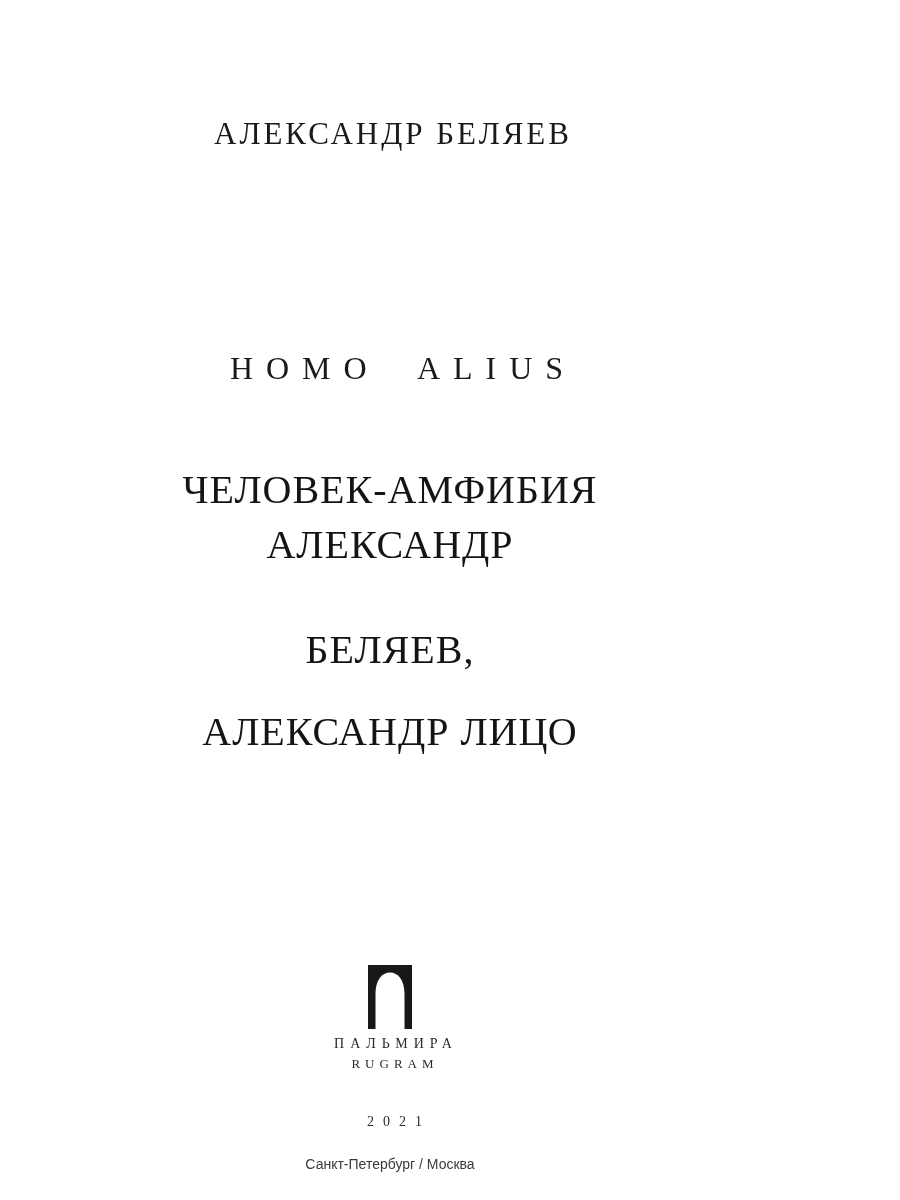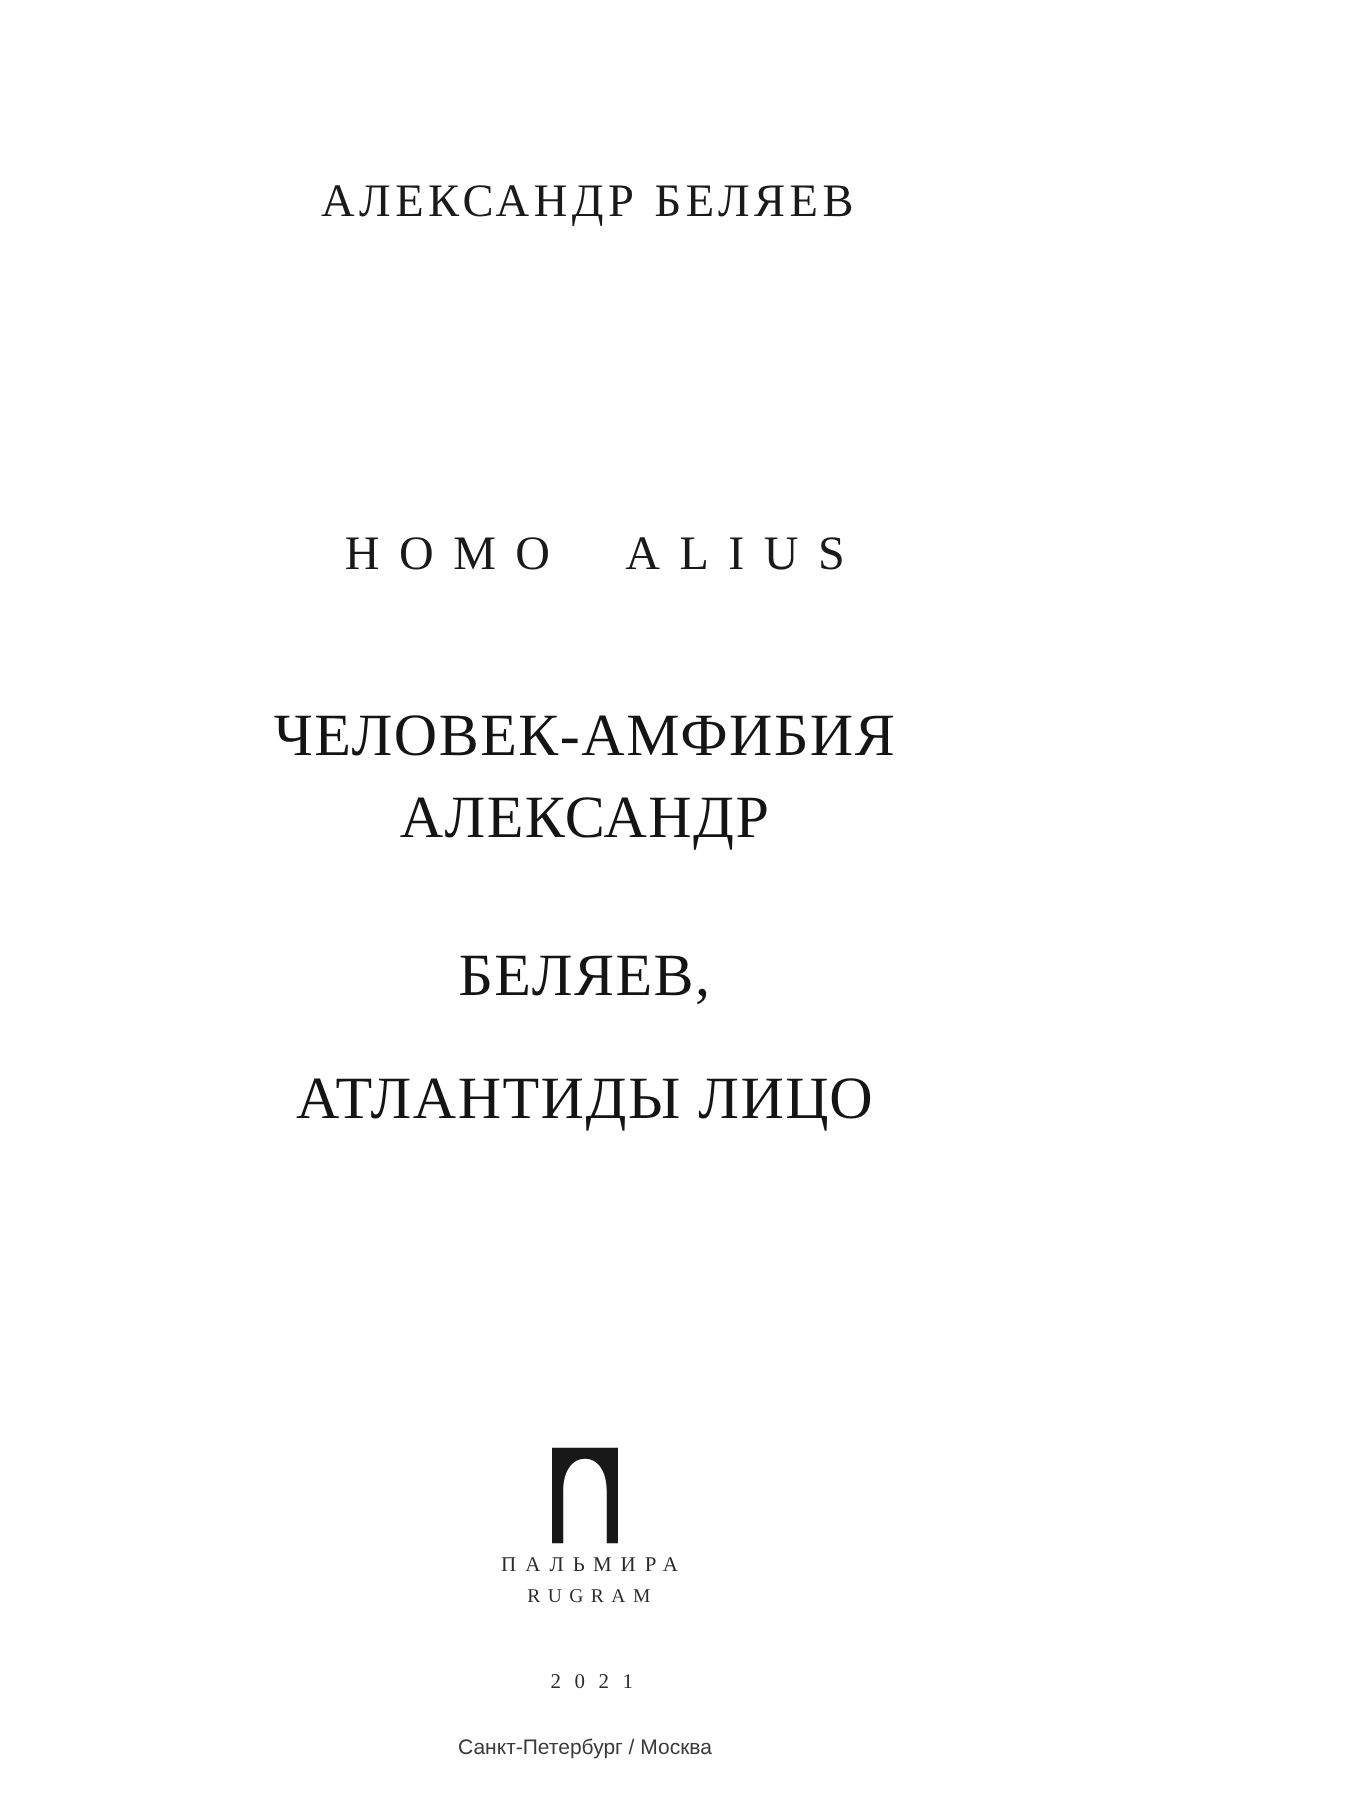--- a/index.html
+++ b/index.html
@@ -90,21 +90,21 @@
   <div class="row book-title title-1">
     <span>ЧЕЛОВЕК-АМФИБИЯ</span>
   </div>
 
   <div class="row book-title title-2">
     <span>АЛЕКСАНДР</span><br>
   </div>
 
   <div class="row book-title title-3">
     <span>БЕЛЯЕВ,</span><br>
-    <span>АТЛАНТИДЫ ЛИЦО</span>
+    <span>АЛЕКСАНДР ЛИЦО</span>
   </div>
 
   <div class="row logo-row">
     <span>
       <svg width="44" height="64" viewBox="0 0 44 64" aria-hidden="true">
         <path d="M0 0 H44 V64 H36.5 V29 C36.5 15 30 7.5 22 7.5 C14 7.5 7.5 15 7.5 29 V64 H0 Z" fill="#181818"></path>
       </svg>
     </span>
   </div>
 

